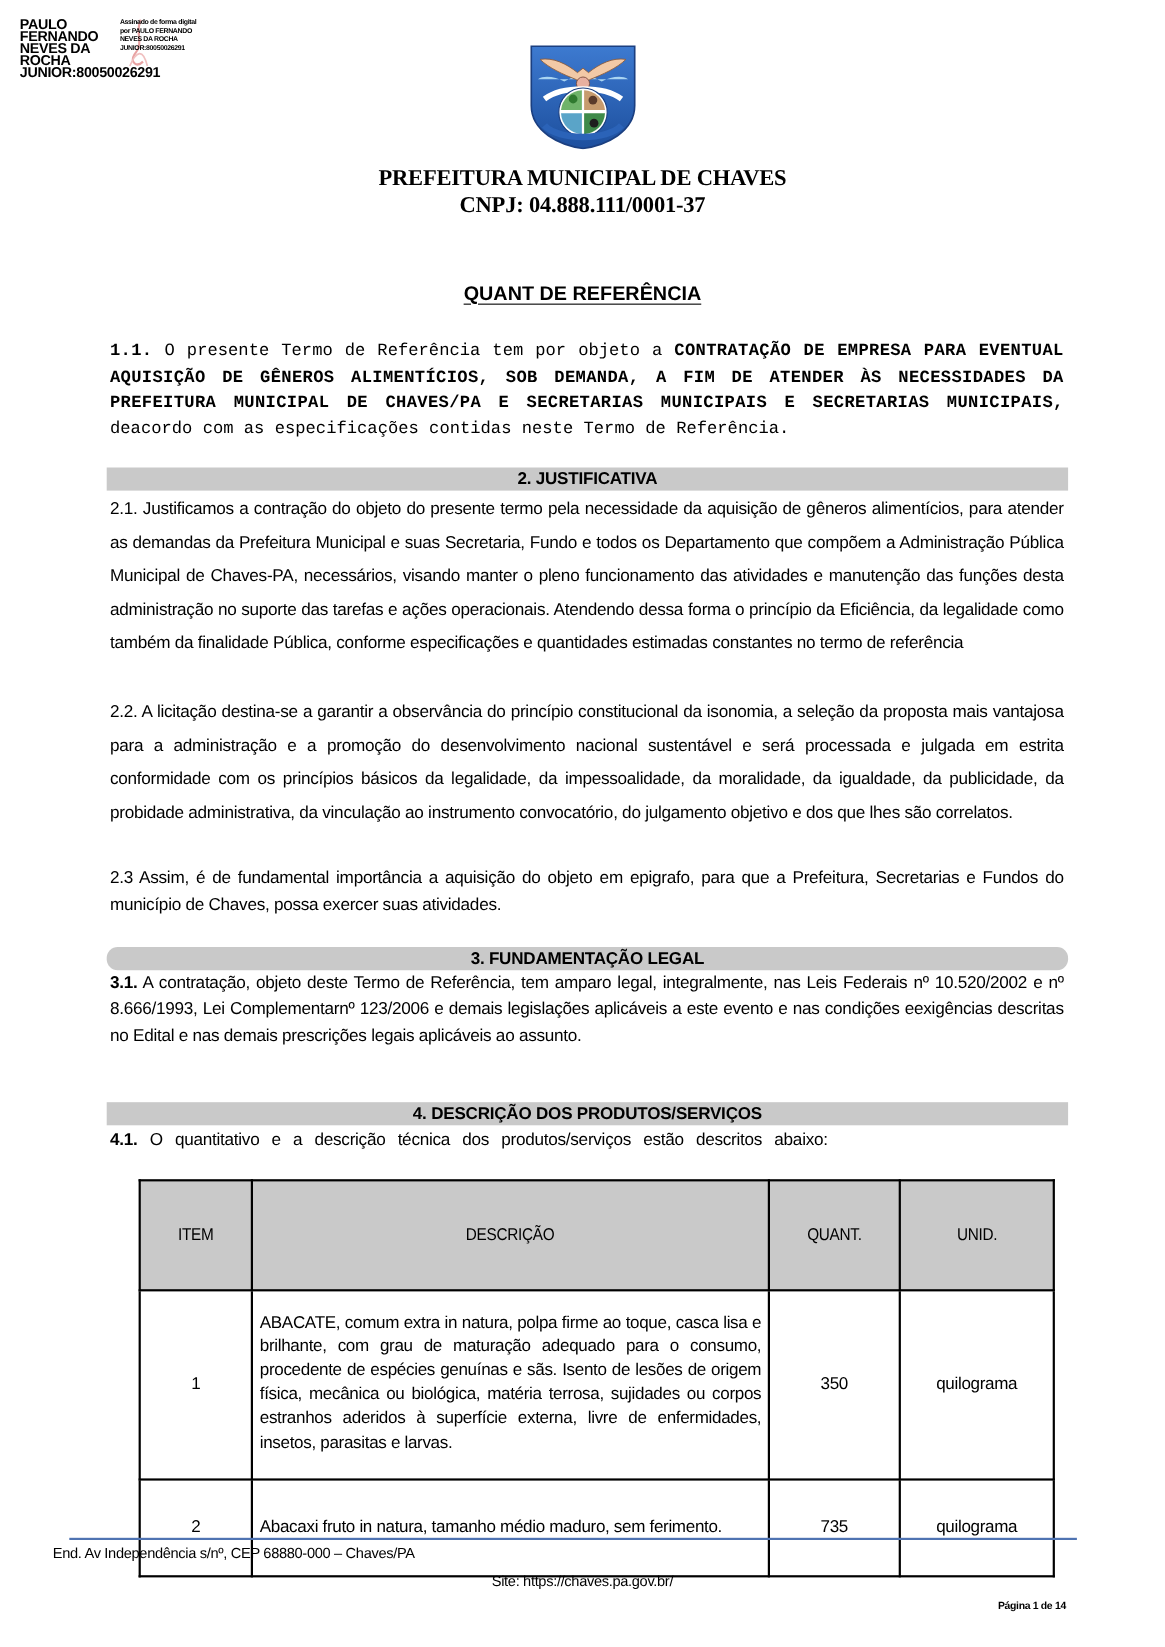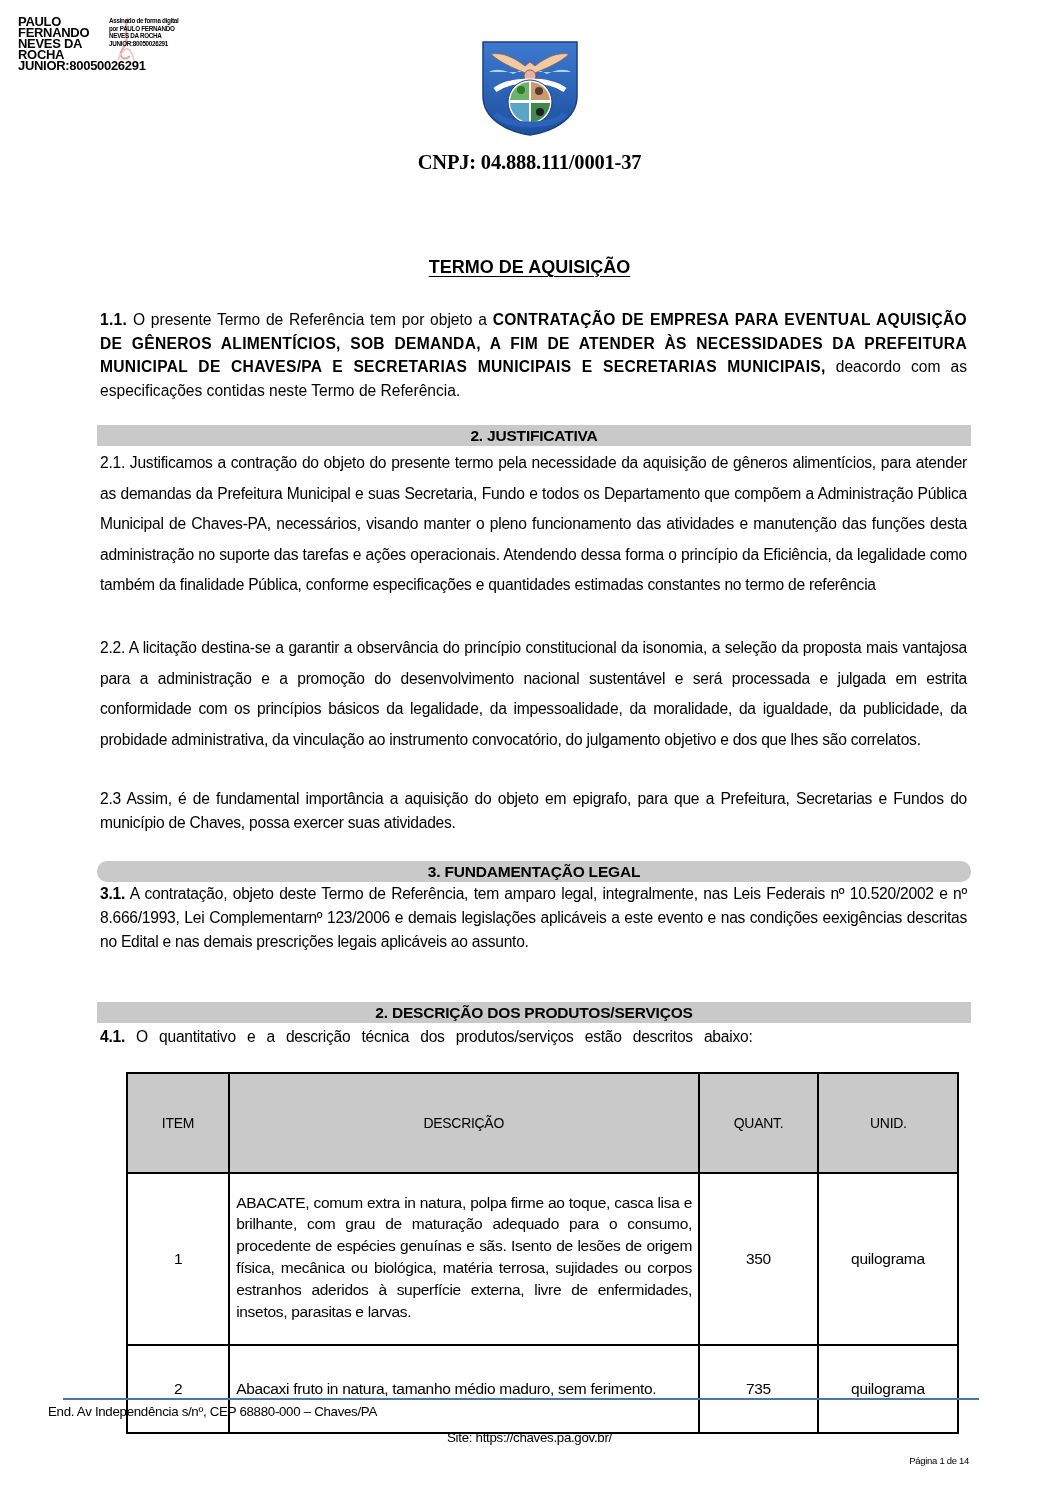--- a/index.html
+++ b/index.html
@@ -6,21 +6,21 @@
     body { width: 1059px; height: 1497px; position: relative; overflow: hidden;
            font-family: "Liberation Sans", sans-serif; color: #000; }
     .sig { position: absolute; left: 18px; top: 16px; width: 200px; height: 50px; }
     .sig-name { position: absolute; left: 0; top: 0; font-size: 13px; line-height: 11px; font-weight: bold; letter-spacing: -0.3px; white-space: pre-line; width: 95px; }
     .sig-detail { position: absolute; left: 91px; top: 1px; font-size: 6.3px; line-height: 7.6px; font-weight: bold; letter-spacing: -0.3px; white-space: pre-line; width: 110px; }
     .sig-mark { position: absolute; left: 96px; top: 0; width: 22px; height: 48px; }
     .crest { position: absolute; left: 481px; top: 40px; width: 98px; height: 96px; }
     .header-block { position: absolute; left: 0; width: 1059px; top: 150px; text-align: center; font-family: "Liberation Serif", serif; font-weight: bold; font-size: 20.5px; line-height: 25px; letter-spacing: -0.2px; }
     .header-block div { display: block; }
     .doc-title { position: absolute; left: 0; width: 1059px; top: 257px; text-align: center; font-weight: bold; font-size: 18px; text-decoration: underline; text-underline-offset: 3px; }
-    .para { position: absolute; left: 100px; width: 867px; font-size: 15.6px; text-align: justify; text-align-last: left; }
+    .para { position: absolute; left: 100px; width: 867px; font-size: 15.6px; text-align: justify; text-align-last: left; font-family: Liberation Mono, monospace; }
     .p11 { top: 308px; line-height: 23.5px; }
     .p11 b { font-weight: bold; letter-spacing: 0.3px; }
     .section-bar { position: absolute; left: 97px; width: 874px; height: 21px; background: #c9c9c9; text-align: center; font-weight: bold; font-size: 15.5px; line-height: 22px; letter-spacing: -0.2px; }
     .s2 { top: 425px; }
     .s3 { top: 861px; border-radius: 10px; }
     .s4 { top: 1002px; }
     .j { font-family: "Liberation Sans", sans-serif; letter-spacing: -0.25px; word-spacing: 0px; }
     .p21 { top: 448px; line-height: 30.5px; }
     .p22 { top: 633px; line-height: 30.5px; }
     .p23 { top: 787px; line-height: 23.5px; }
@@ -35,21 +35,21 @@
     .col-qty { width: 90px; text-align: center; }
     .col-unit { width: 112px; text-align: center; }
     .items-table td { text-align: center; vertical-align: middle; font-size: 15.5px; letter-spacing: -0.3px; }
     .items-table td.desc { text-align: justify; text-align-last: left; padding: 8px 6px 12px 6px; line-height: 21.8px; }
     .row1 td { height: 136px; }
     .row2 td { height: 52px; }
     .row2 td.desc { padding: 0 6px; }
     .footer-line { position: absolute; left: 63px; top: 1398px; width: 916px; height: 2px; background: #4f73b2; }
     .footer-addr { position: absolute; left: 0; width: 1059px; top: 1404px; text-align: left; font-size: 13.3px; letter-spacing: -0.3px; margin-left: 48px; }
     .footer-site { position: absolute; left: 0; width: 1059px; top: 1430px; text-align: center; font-size: 13.3px; letter-spacing: -0.3px; }
-    .page-num { position: absolute; right: 90px; top: 1455px; font-size: 9.5px; font-weight: normal; letter-spacing: -0.3px; }
+    .page-num { position: absolute; right: 90px; top: 1455px; font-size: 9.5px; font-weight: bold; letter-spacing: -0.3px; }
   </style>
 </head>
 <body>
 
 <div class="sig">
   <svg class="sig-mark" viewBox="0 0 22 48">
     <path d="M14 2 C8 14, 18 22, 8 34 C4 40, 10 46, 16 40" stroke="#e8a3a3" stroke-width="2" fill="none"></path>
     <path d="M4 44 C10 30, 16 28, 20 44" stroke="#f0c0c0" stroke-width="1.5" fill="none"></path>
   </svg>
   <div class="sig-name">PAULO FERNANDO
@@ -78,40 +78,41 @@
   <path d="M50 42 A20 20 0 0 1 69 60 H50 Z" fill="#c79b6e"></path>
   <path d="M29 63 A20 20 0 0 0 48 82 V63 Z" fill="#5aa4c8"></path>
   <path d="M50 63 V82 A20 20 0 0 0 69 63 Z" fill="#3f8a4a"></path>
   <circle cx="40" cy="50" r="4" fill="#2f7a2f"></circle>
   <circle cx="58" cy="51" r="4" fill="#5a3a2a"></circle>
   <circle cx="59" cy="72" r="4" fill="#1e1e1e"></circle>
   <path d="M14 74 C26 88, 72 88, 84 74" stroke="#2b63b8" stroke-width="6" fill="none"></path>
 </svg>
 
 <div class="header-block">
+  <div>PREFEITURA MUNICIPAL DE CHAVES</div>
   <div>CNPJ: 04.888.111/0001-37</div>
 </div>
 
-<div class="doc-title">TERMO DE AQUISIÇÃO</div>
+<div class="doc-title">QUANT DE REFERÊNCIA</div>
 
 <div class="para p11">
   <b>1.1.</b><span> O presente Termo de Referência tem por objeto a </span><b>CONTRATAÇÃO DE EMPRESA PARA EVENTUAL AQUISIÇÃO DE GÊNEROS ALIMENTÍCIOS, SOB DEMANDA, A FIM DE ATENDER ÀS NECESSIDADES DA PREFEITURA MUNICIPAL DE CHAVES/PA E SECRETARIAS MUNICIPAIS E SECRETARIAS MUNICIPAIS,</b><span> deacordo com as especificações contidas neste Termo de Referência.</span>
 </div>
 
 <div class="section-bar s2">2. JUSTIFICATIVA</div>
 <div class="para j p21">2.1. Justificamos a contração do objeto do presente termo pela necessidade da aquisição de gêneros alimentícios, para atender as demandas da Prefeitura Municipal e suas Secretaria, Fundo e todos os Departamento que compõem a Administração Pública Municipal de Chaves-PA, necessários, visando manter o pleno funcionamento das atividades e manutenção das funções desta administração no suporte das tarefas e ações operacionais. Atendendo dessa forma o princípio da Eficiência, da legalidade como também da finalidade Pública, conforme especificações e quantidades estimadas constantes no termo de referência</div>
 <div class="para j p22">2.2. A licitação destina-se a garantir a observância do princípio constitucional da isonomia, a seleção da proposta mais vantajosa para a administração e a promoção do desenvolvimento nacional sustentável e será processada e julgada em estrita conformidade com os princípios básicos da legalidade, da impessoalidade, da moralidade, da igualdade, da publicidade, da probidade administrativa, da vinculação ao instrumento convocatório, do julgamento objetivo e dos que lhes são correlatos.</div>
 <div class="para j p23">2.3 Assim, é de fundamental importância a aquisição do objeto em epigrafo, para que a Prefeitura, Secretarias e Fundos do município de Chaves, possa exercer suas atividades.</div>
 
 <div class="section-bar s3">3. FUNDAMENTAÇÃO LEGAL</div>
 <div class="para j p31">
   <b>3.1.</b><span> A contratação, objeto deste Termo de Referência, tem amparo legal, integralmente, nas Leis Federais nº 10.520/2002 e nº 8.666/1993, Lei Complementarnº 123/2006 e demais legislações aplicáveis a este evento e nas condições eexigências descritas no Edital e nas demais prescrições legais aplicáveis ao assunto.</span>
 </div>
 
-<div class="section-bar s4">2. DESCRIÇÃO DOS PRODUTOS/SERVIÇOS</div>
+<div class="section-bar s4">4. DESCRIÇÃO DOS PRODUTOS/SERVIÇOS</div>
 <div class="para j p41">
   <b>4.1.</b><span> O quantitativo e a descrição técnica dos produtos/serviços estão descritos abaixo:</span>
 </div>
 
 <table class="items-table">
   <thead>
     <tr>
       <th class="col-item"><span>ITEM</span></th>
       <th class="col-desc"><span>DESCRIÇÃO</span></th>
       <th class="col-qty"><span>QUANT.</span></th>

